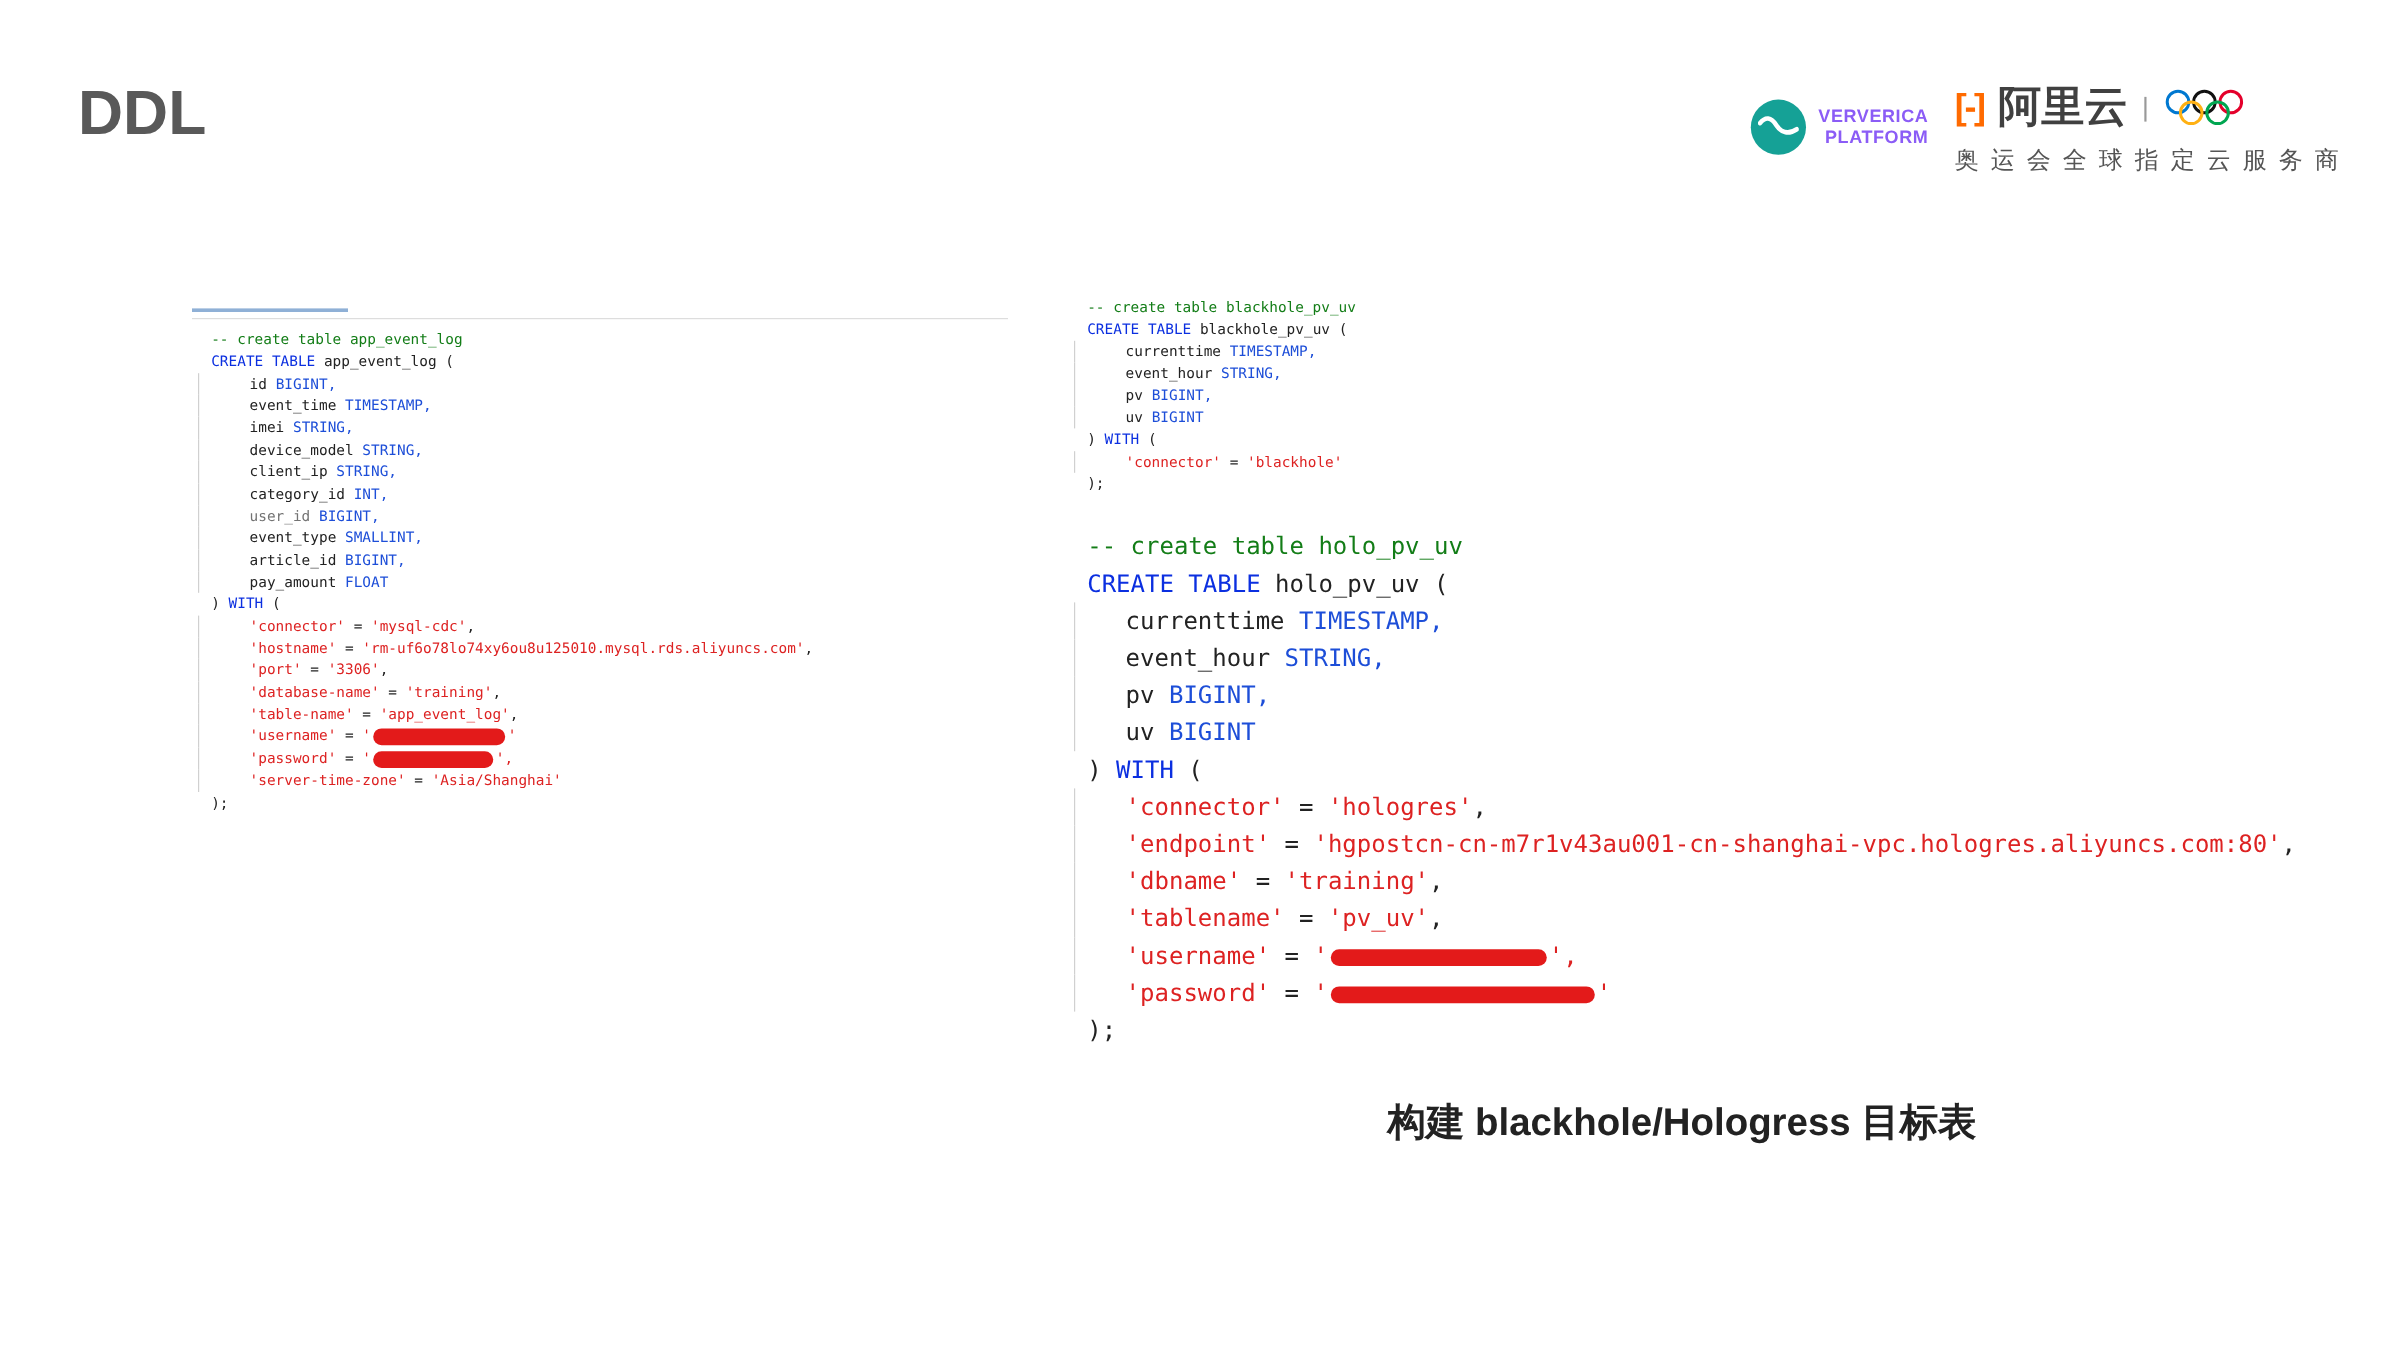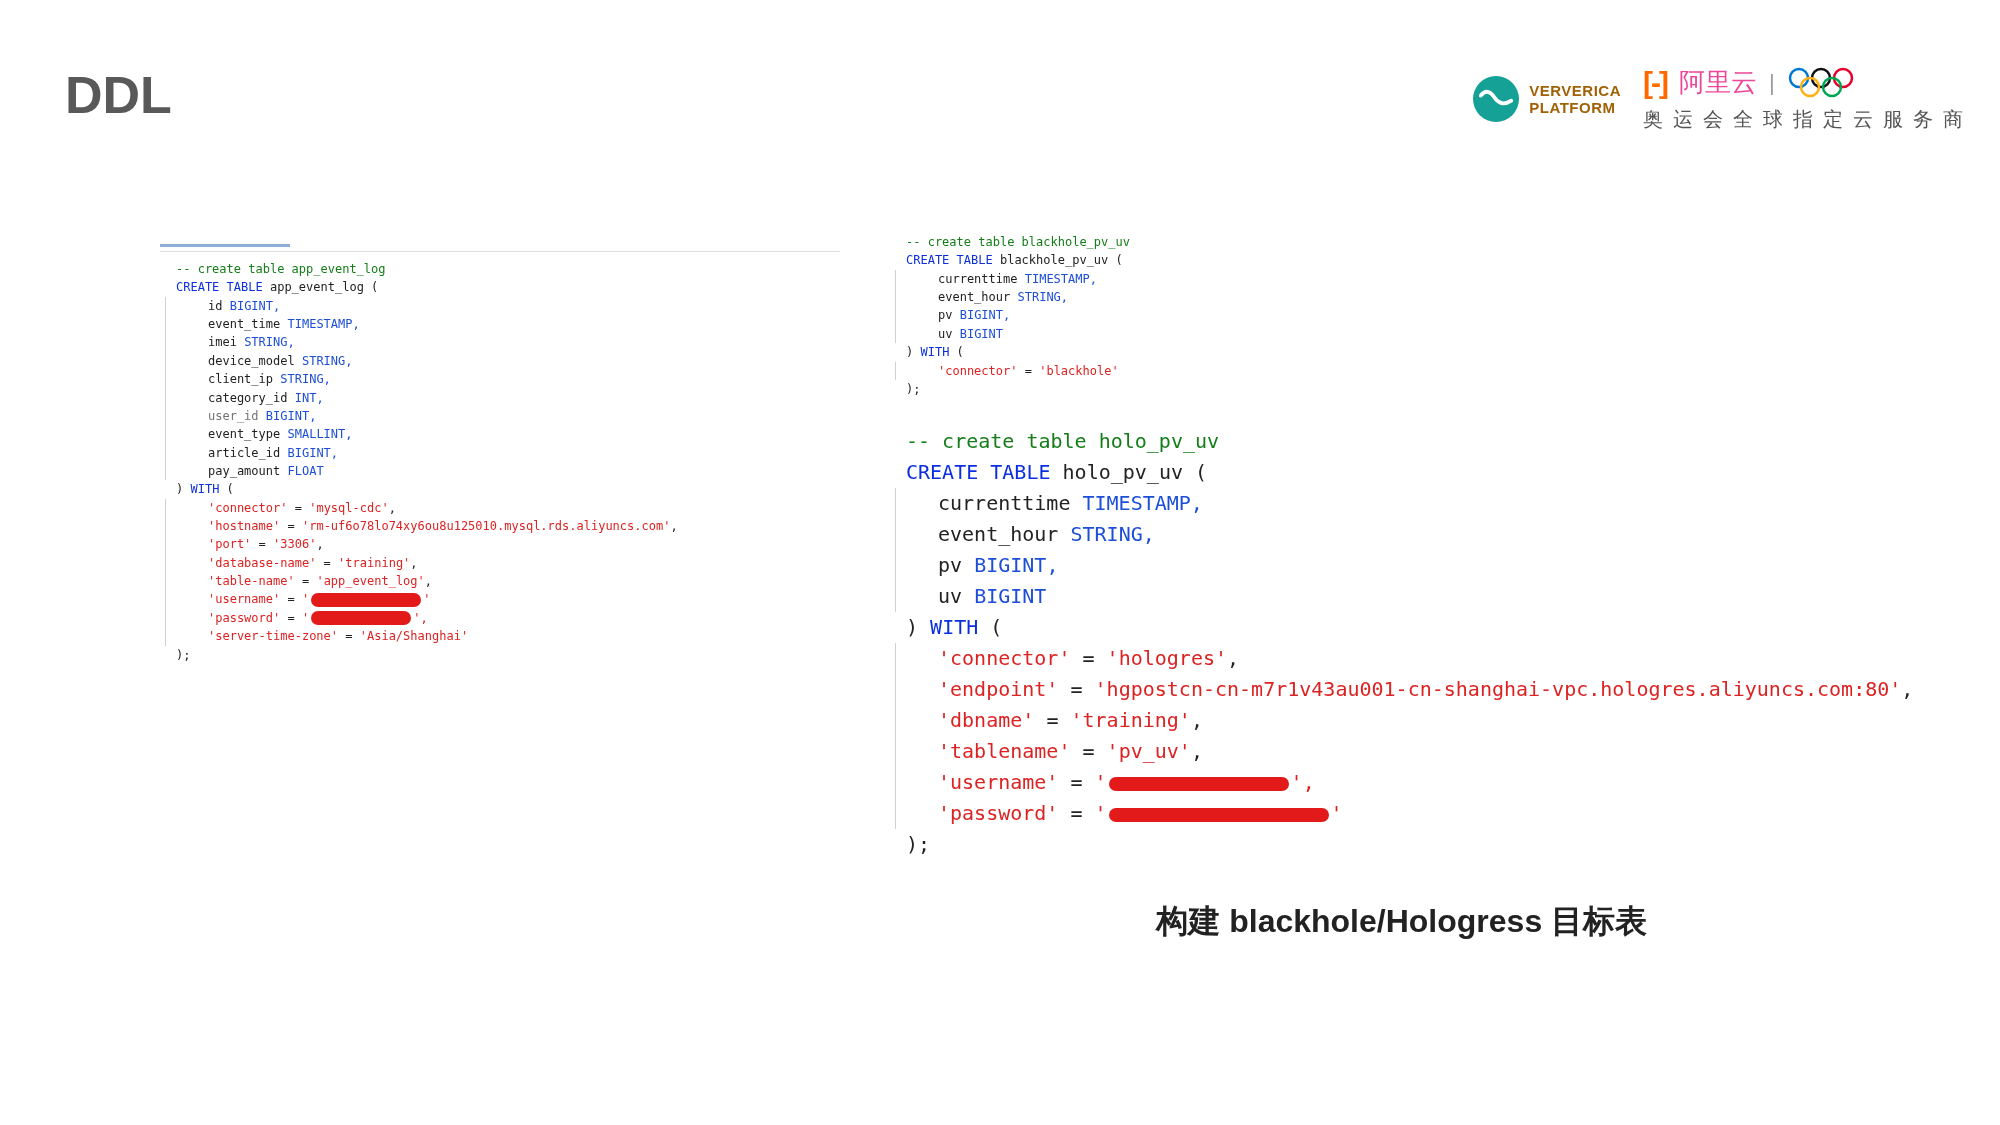--- a/index.html
+++ b/index.html
@@ -7,21 +7,21 @@
       font-family: "Helvetica Neue", Arial, sans-serif;
       width: 2000px;
       height: 1125px;
       background: #fff;
       position: relative;
     }
     .header {
       display: flex;
       justify-content: space-between;
       align-items: flex-start;
-      padding: 65px 27px 10px 65px;
+      padding: 65px 41px 10px 65px;
     }
     .title {
       font-size: 52px;
       font-weight: 700;
       color: #595959;
     }
     .logos {
       display: flex;
       align-items: center;
       gap: 22px;
@@ -35,39 +35,40 @@
       width: 46px;
       height: 46px;
       border-radius: 50%;
       background: #15a196;
       display: flex;
       align-items: center;
       justify-content: center;
     }
     .ververica-icon svg { width: 34px; height: 24px; }
     .ververica-text {
-      color: #a16207;
+      color: #8b5cf6;
       font-size: 15px;
       font-weight: 700;
       line-height: 1.15;
       letter-spacing: 0.5px;
+      text-align: right;
     }
     .aliyun {
       display: flex;
       flex-direction: column;
       align-items: flex-start;
       gap: 6px;
     }
     .aliyun-top {
       display: flex;
       align-items: center;
       gap: 12px;
     }
     .aliyun-bracket { color: #ff6a00; font-size: 30px; font-weight: 800; letter-spacing: -2px; }
-    .aliyun-name { color: #ec4899; font-size: 26px; font-weight: 400; }
+    .aliyun-name { color: #404040; font-size: 36px; font-weight: 700; }
     .aliyun-sep { color: #999; font-size: 22px; }
     .olympic {
       display: flex;
       gap: -4px;
     }
     .olympic svg { display: block; }
     .aliyun-tagline {
       color: #555;
       font-size: 20px;
       letter-spacing: 10px;

